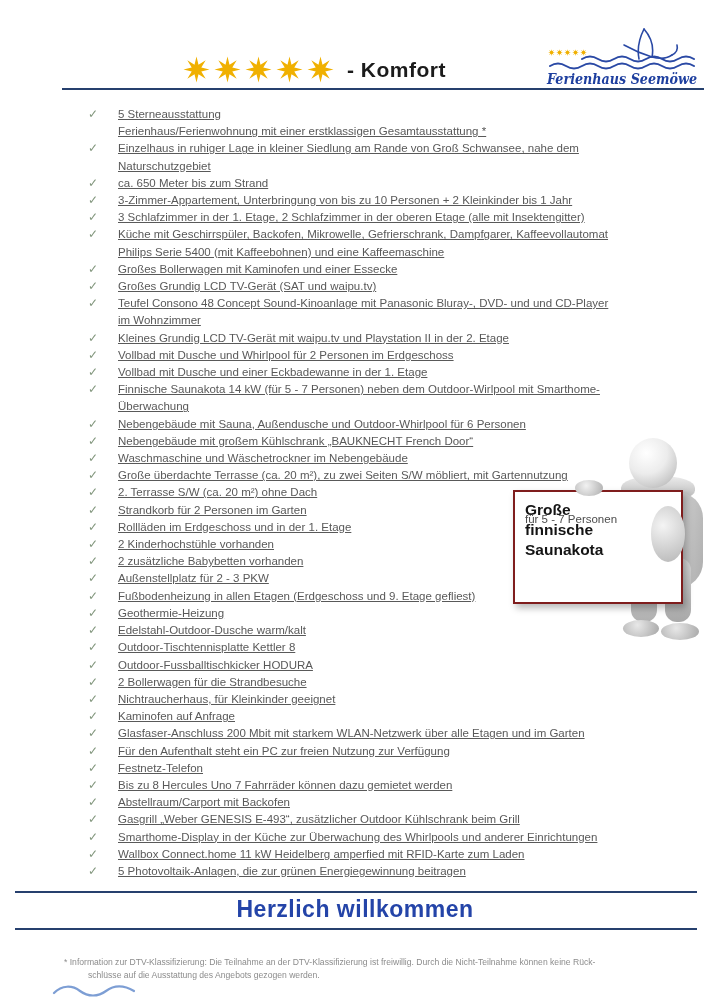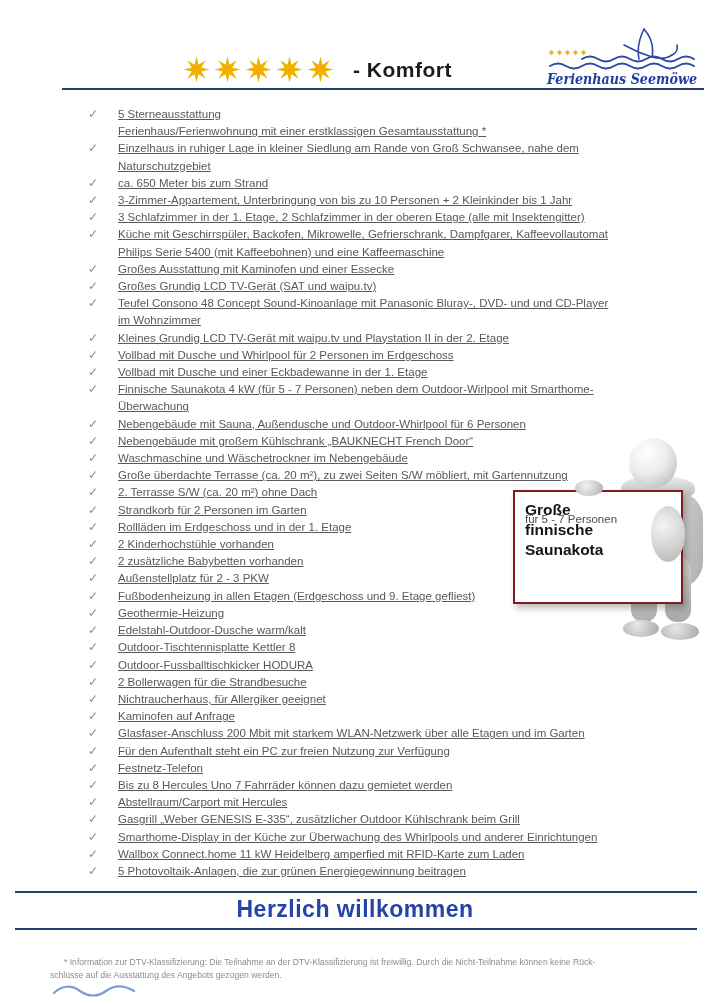--- a/index.html
+++ b/index.html
@@ -1,21 +1,21 @@
 <!DOCTYPE html>
 <html><head>
 <meta charset="utf-8">
 <style>
   html,body{margin:0;padding:0;background:#ffffff;}
   .page{
     position:relative;width:710px;height:1004px;background:#ffffff;overflow:hidden;
     font-family:"Liberation Sans",sans-serif;color:#595959;
   }
   
-  .title-row{position:absolute;left:183px;top:56px;display:flex;align-items:center;gap:10px;}
+  .title-row{position:absolute;left:183px;top:56px;display:flex;align-items:center;gap:4px;}
   .title-row svg{display:block;}
   .title-label{font-size:21px;font-weight:700;color:#1b1b1b;margin-left:9px;letter-spacing:.5px;}
   .logo{position:absolute;left:540px;top:28px;width:165px;height:60px;}
   .header-rule{position:absolute;left:62px;top:88px;width:642px;height:2.4px;background:#26406e;}
   
   .list{position:absolute;left:88px;top:106px;width:588px;}
   .row{display:flex;align-items:flex-start;}
   .check{flex:0 0 30px;color:#84987f;font-size:12px;line-height:17.2px;}
   .itext{flex:1;font-size:11.5px;line-height:17.2px;white-space:pre-line;color:#595959;text-decoration:underline;}
   
@@ -45,21 +45,21 @@
   .sign-sub{font-size:11.5px;color:#4c4c4c;margin-top:13px;}
   
   .w-rule{position:absolute;left:15px;width:682px;height:1.6px;background:#26406e;}
   .w-rule.top{top:891px;}
   .w-rule.bottom{top:928px;}
   .w-title{position:absolute;left:0;top:896px;width:710px;text-align:center;
     font-size:23px;font-weight:700;color:#2444a8;letter-spacing:.5px;}
   
   .footnote{position:absolute;left:50px;top:956px;width:612px;font-size:8.6px;
     line-height:12.5px;color:#8c8c8c;text-indent:14px;}
-  .footnote .l2{text-indent:0;}
+  .footnote .l2{text-indent:0;margin-left:38px;}
   
   .flourish{position:absolute;left:52px;top:983px;}
 </style>
 </head>
 <body>
 
 <div class="page">
 
   <div class="title-row">
     <span style="display:flex;gap:4px;">
@@ -131,21 +131,21 @@
     <span class="check">✓</span>
     <span class="itext">3 Schlafzimmer in der 1. Etage, 2 Schlafzimmer in der oberen Etage (alle mit Insektengitter)</span>
   </div>
       <div class="row">
     <span class="check">✓</span>
     <span class="itext">Küche mit Geschirrspüler, Backofen, Mikrowelle, Gefrierschrank, Dampfgarer, Kaffeevollautomat
 Philips Serie 5400 (mit Kaffeebohnen) und eine Kaffeemaschine</span>
   </div>
       <div class="row">
     <span class="check">✓</span>
-    <span class="itext">Großes Ausstattung mit Kaminofen und einer Essecke</span>
+    <span class="itext">Großes Bollerwagen mit Kaminofen und einer Essecke</span>
   </div>
       <div class="row">
     <span class="check">✓</span>
     <span class="itext">Großes Grundig LCD TV-Gerät (SAT und waipu.tv)</span>
   </div>
       <div class="row">
     <span class="check">✓</span>
     <span class="itext">Teufel Consono 48 Concept Sound-Kinoanlage mit Panasonic Bluray-, DVD- und und CD-Player
 im Wohnzimmer</span>
   </div>
@@ -156,21 +156,21 @@
       <div class="row">
     <span class="check">✓</span>
     <span class="itext">Vollbad mit Dusche und Whirlpool für 2 Personen im Erdgeschoss</span>
   </div>
       <div class="row">
     <span class="check">✓</span>
     <span class="itext">Vollbad mit Dusche und einer Eckbadewanne in der 1. Etage</span>
   </div>
       <div class="row">
     <span class="check">✓</span>
-    <span class="itext">Finnische Saunakota 4 kW (für 5 - 7 Personen) neben dem Outdoor-Wirlpool mit Smarthome-
+    <span class="itext">Finnische Saunakota 14 kW (für 5 - 7 Personen) neben dem Outdoor-Wirlpool mit Smarthome-
 Überwachung</span>
   </div>
       <div class="row">
     <span class="check">✓</span>
     <span class="itext">Nebengebäude mit Sauna, Außendusche und Outdoor-Whirlpool für 6 Personen</span>
   </div>
       <div class="row">
     <span class="check">✓</span>
     <span class="itext">Nebengebäude mit großem Kühlschrank „BAUKNECHT French Door“</span>
   </div>
@@ -225,21 +225,21 @@
       <div class="row">
     <span class="check">✓</span>
     <span class="itext">Outdoor-Fussballtischkicker HODURA</span>
   </div>
       <div class="row">
     <span class="check">✓</span>
     <span class="itext">2 Bollerwagen für die Strandbesuche</span>
   </div>
       <div class="row">
     <span class="check">✓</span>
-    <span class="itext">Nichtraucherhaus, für Allergiker geeignet</span>
+    <span class="itext">Nichtraucherhaus, für Kleinkinder geeignet</span>
   </div>
       <div class="row">
     <span class="check">✓</span>
     <span class="itext">Kaminofen auf Anfrage</span>
   </div>
       <div class="row">
     <span class="check">✓</span>
     <span class="itext">Glasfaser-Anschluss 200 Mbit mit starkem WLAN-Netzwerk über alle Etagen und im Garten</span>
   </div>
       <div class="row">
@@ -249,25 +249,25 @@
       <div class="row">
     <span class="check">✓</span>
     <span class="itext">Festnetz-Telefon</span>
   </div>
       <div class="row">
     <span class="check">✓</span>
     <span class="itext">Bis zu 8 Hercules Uno 7 Fahrräder können dazu gemietet werden</span>
   </div>
       <div class="row">
     <span class="check">✓</span>
-    <span class="itext">Abstellraum/Carport mit Hercules</span>
-  </div>
-      <div class="row">
-    <span class="check">✓</span>
-    <span class="itext">Gasgrill „Weber GENESIS E-335“, zusätzlicher Outdoor Kühlschrank beim Grill</span>
+    <span class="itext">Abstellraum/Carport mit Backofen</span>
+  </div>
+      <div class="row">
+    <span class="check">✓</span>
+    <span class="itext">Gasgrill „Weber GENESIS E-493“, zusätzlicher Outdoor Kühlschrank beim Grill</span>
   </div>
       <div class="row">
     <span class="check">✓</span>
     <span class="itext">Smarthome-Display in der Küche zur Überwachung des Whirlpools und anderer Einrichtungen</span>
   </div>
       <div class="row">
     <span class="check">✓</span>
     <span class="itext">Wallbox Connect.home 11 kW Heidelberg amperfied mit RFID-Karte zum Laden</span>
   </div>
       <div class="row">

